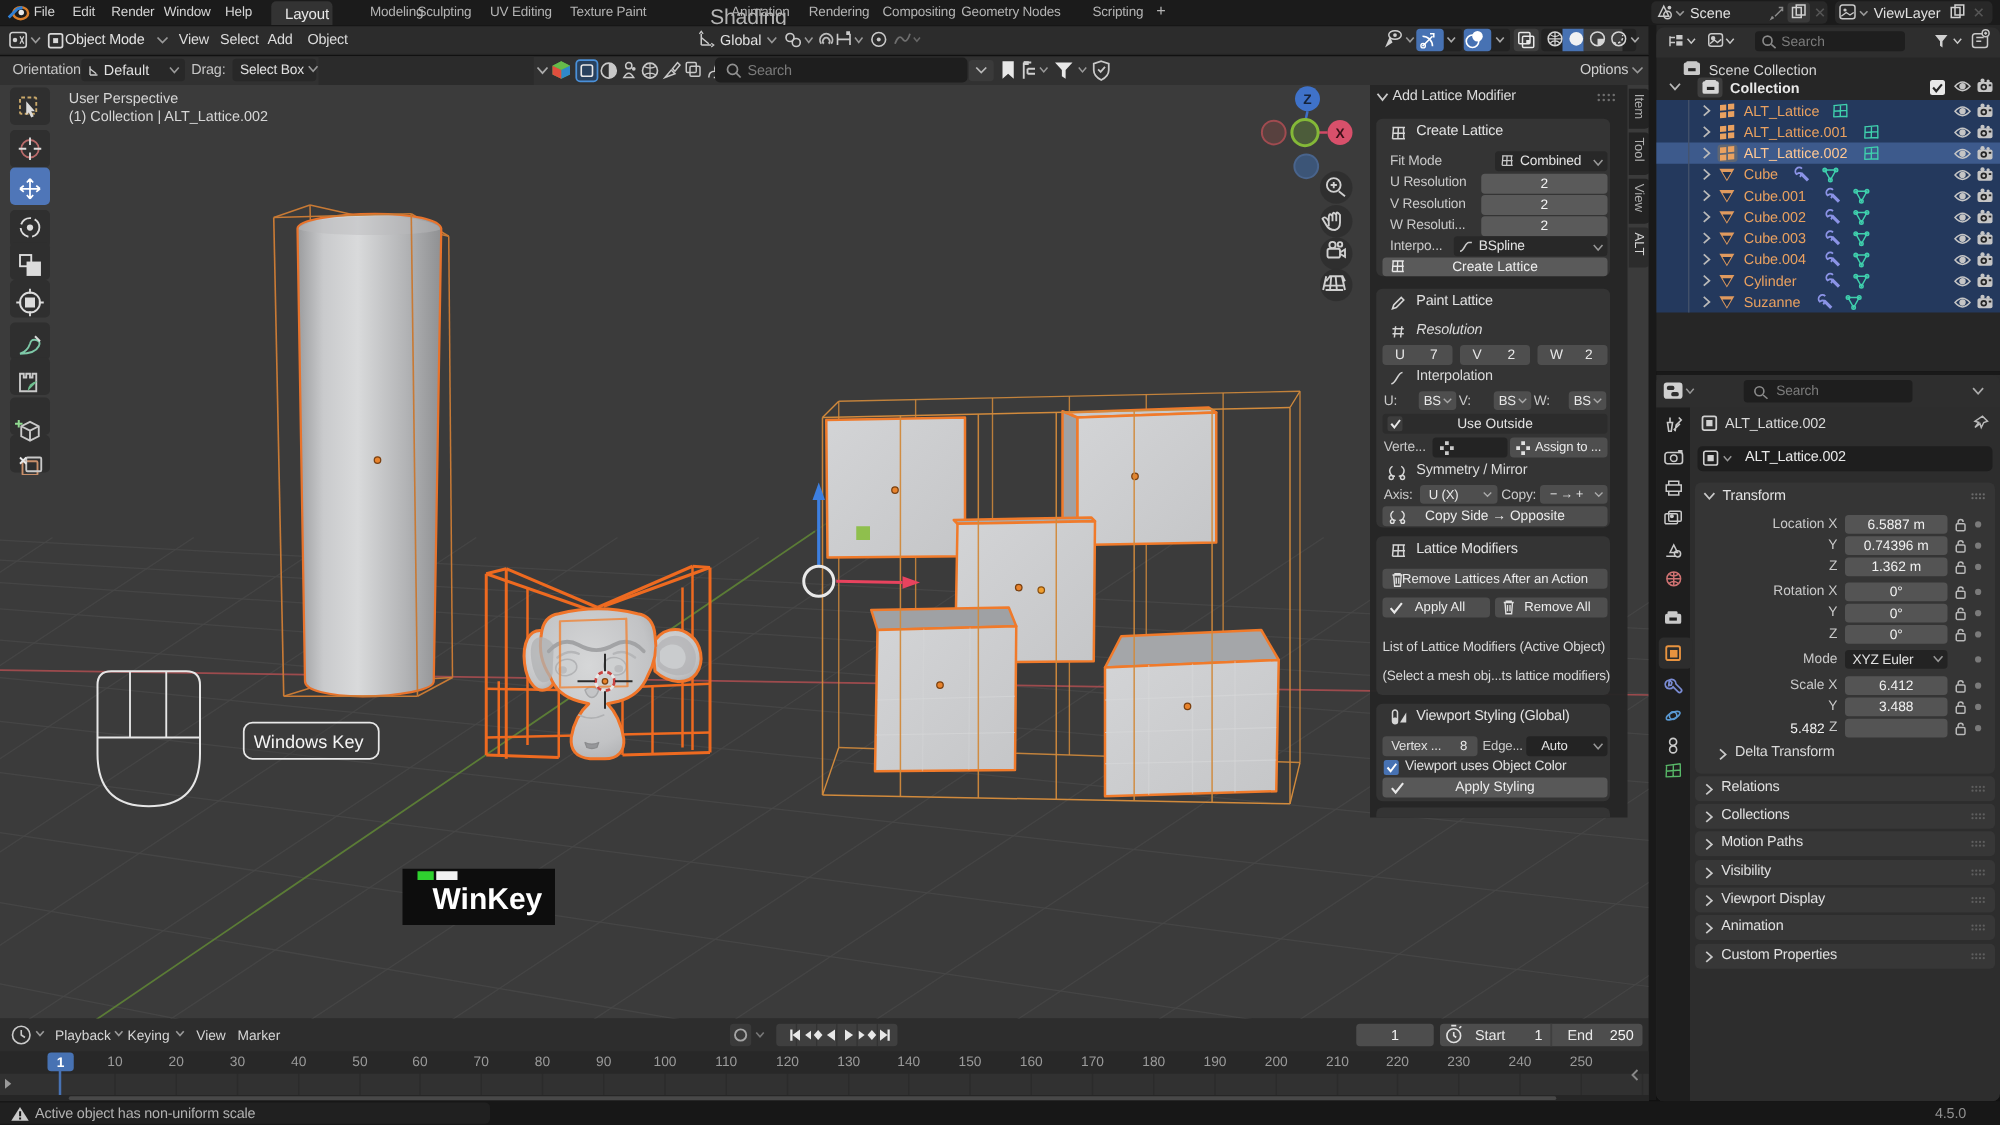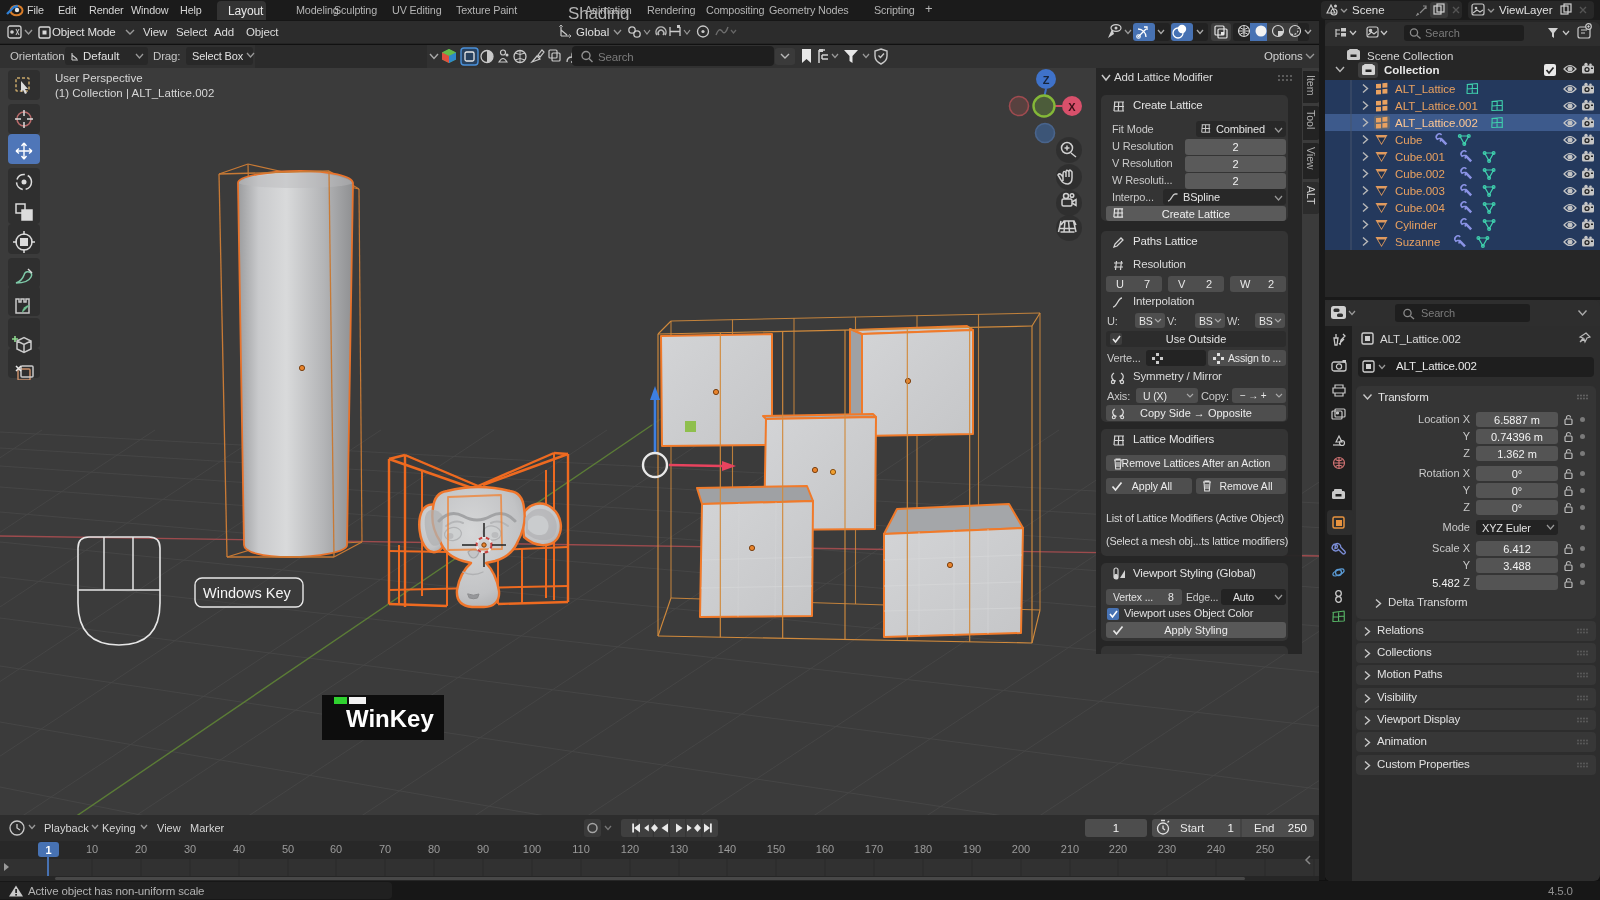--- a/index.html
+++ b/index.html
@@ -494,25 +494,25 @@
 <svg class="abs" style="left:1112px;top:207px;" width="12" height="12" viewBox="0 0 13 13">
     <g stroke="#e8e8e8" stroke-width="1.2" fill="none">
       <path d="M2 2 h10 M2 6.5 h10 M2 11 h10 M2.8 2 L2 11 M6.7 2 L6.3 11 M10.8 2 L11 11"></path>
     </g>
   </svg>
 <div class="txt" style="left:1106px;top:208px;width:180px;text-align:center;font-size:11px;color:#f0f0f0;font-weight:normal;">Create Lattice</div>
 <div class="abs" style="left:1101px;top:231px;width:187px;height:191px;background:#343434;border-radius:5px;"></div>
 <svg class="abs" style="left:1112px;top:236px;" width="13" height="13" viewBox="0 0 13 13">
     <path d="M2 11 l1 -3 l6 -6 l2 2 l-6 6 Z M9 2 l2 2" stroke="#d5d5d5" stroke-width="1.3" fill="none"></path>
   </svg>
-<div class="txt" style="left:1133px;top:235px;font-size:11.5px;color:#e3e3e3;font-weight:normal;letter-spacing:-0.15px;">Paths Lattice</div>
+<div class="txt" style="left:1133px;top:235px;font-size:11.5px;color:#e3e3e3;font-weight:normal;letter-spacing:-0.15px;">Paint Lattice</div>
 <svg class="abs" style="left:1112px;top:259px;" width="13" height="13" viewBox="0 0 13 13">
     <path d="M2 4 h9 M2 8 h9 M4.5 2 l-1 9 M9.5 2 l-1 9" stroke="#d5d5d5" stroke-width="1.2" fill="none"></path>
   </svg>
-<div class="txt" style="left:1133px;top:258px;font-size:11.5px;color:#dadada;font-weight:normal;letter-spacing:-0.15px;">Resolution</div>
+<div class="txt" style="left:1133px;top:258px;font-size:11.5px;color:#dadada;font-weight:normal;letter-spacing:-0.15px;font-style:italic;">Resolution</div>
 <div class="abs" style="left:1106px;top:276px;width:56px;height:16px;background:#4e4e4e;border-radius:3px;"></div>
 <div class="txt" style="left:1116px;top:278px;font-size:11px;color:#e8e8e8;font-weight:normal;letter-spacing:-0.15px;">U</div>
 <div class="txt" style="left:1144px;top:278px;font-size:11px;color:#e8e8e8;font-weight:normal;letter-spacing:-0.15px;">7</div>
 <div class="abs" style="left:1168px;top:276px;width:56px;height:16px;background:#4e4e4e;border-radius:3px;"></div>
 <div class="txt" style="left:1178px;top:278px;font-size:11px;color:#e8e8e8;font-weight:normal;letter-spacing:-0.15px;">V</div>
 <div class="txt" style="left:1206px;top:278px;font-size:11px;color:#e8e8e8;font-weight:normal;letter-spacing:-0.15px;">2</div>
 <div class="abs" style="left:1230px;top:276px;width:56px;height:16px;background:#4e4e4e;border-radius:3px;"></div>
 <div class="txt" style="left:1240px;top:278px;font-size:11px;color:#e8e8e8;font-weight:normal;letter-spacing:-0.15px;">W</div>
 <div class="txt" style="left:1268px;top:278px;font-size:11px;color:#e8e8e8;font-weight:normal;letter-spacing:-0.15px;">2</div>
 <svg class="abs" style="left:1112px;top:296px;" width="13" height="13" viewBox="0 0 13 13">

